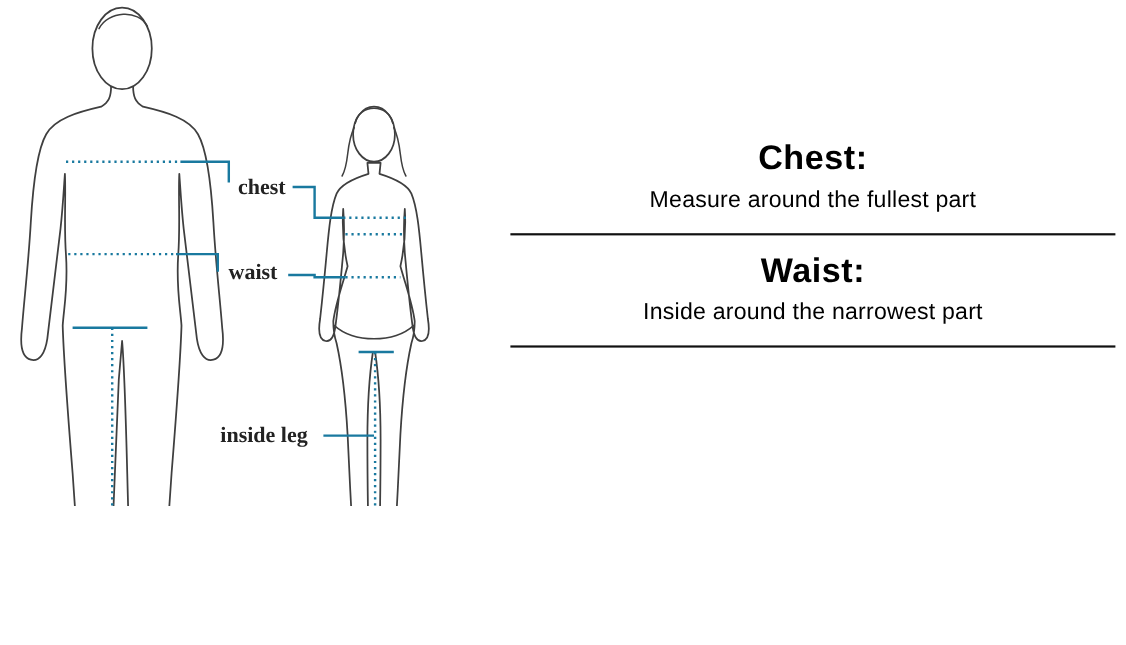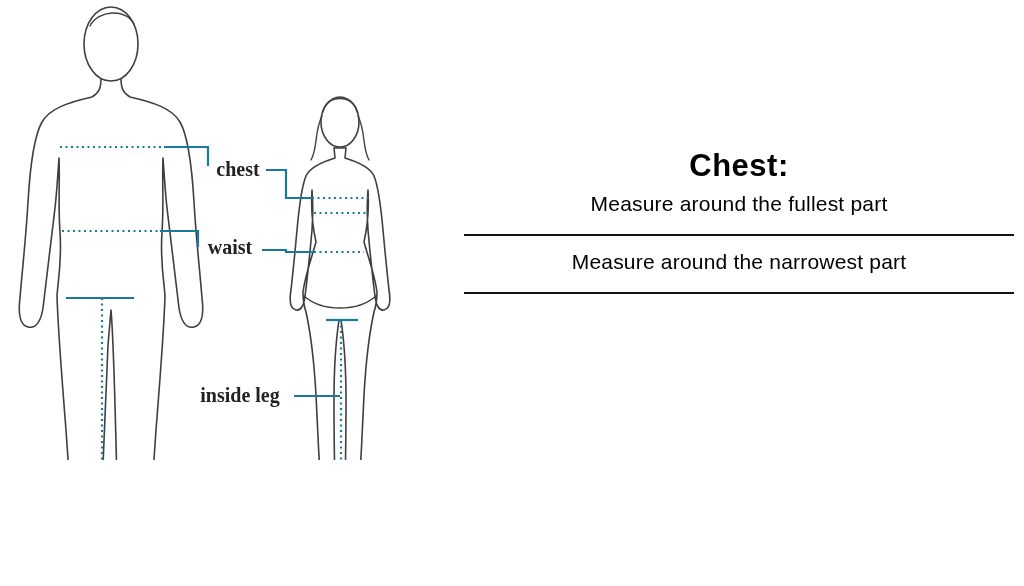--- a/index.html
+++ b/index.html
@@ -185,21 +185,22 @@
   <div class="instructions-col">
 
     <div class="instruction">
       <h2>Chest:</h2>
       <p>Measure around the fullest part</p>
     </div>
 
     <hr class="rule">
 
     <div class="instruction">
-      <p>Measure around the narrowest part</p>
+      <h2>Waist:</h2>
+      <p>Inside around the narrowest part</p>
     </div>
 
     <hr class="rule">
 
     <div class="instruction">
     </div>
 
   </div>
 </div>
 

